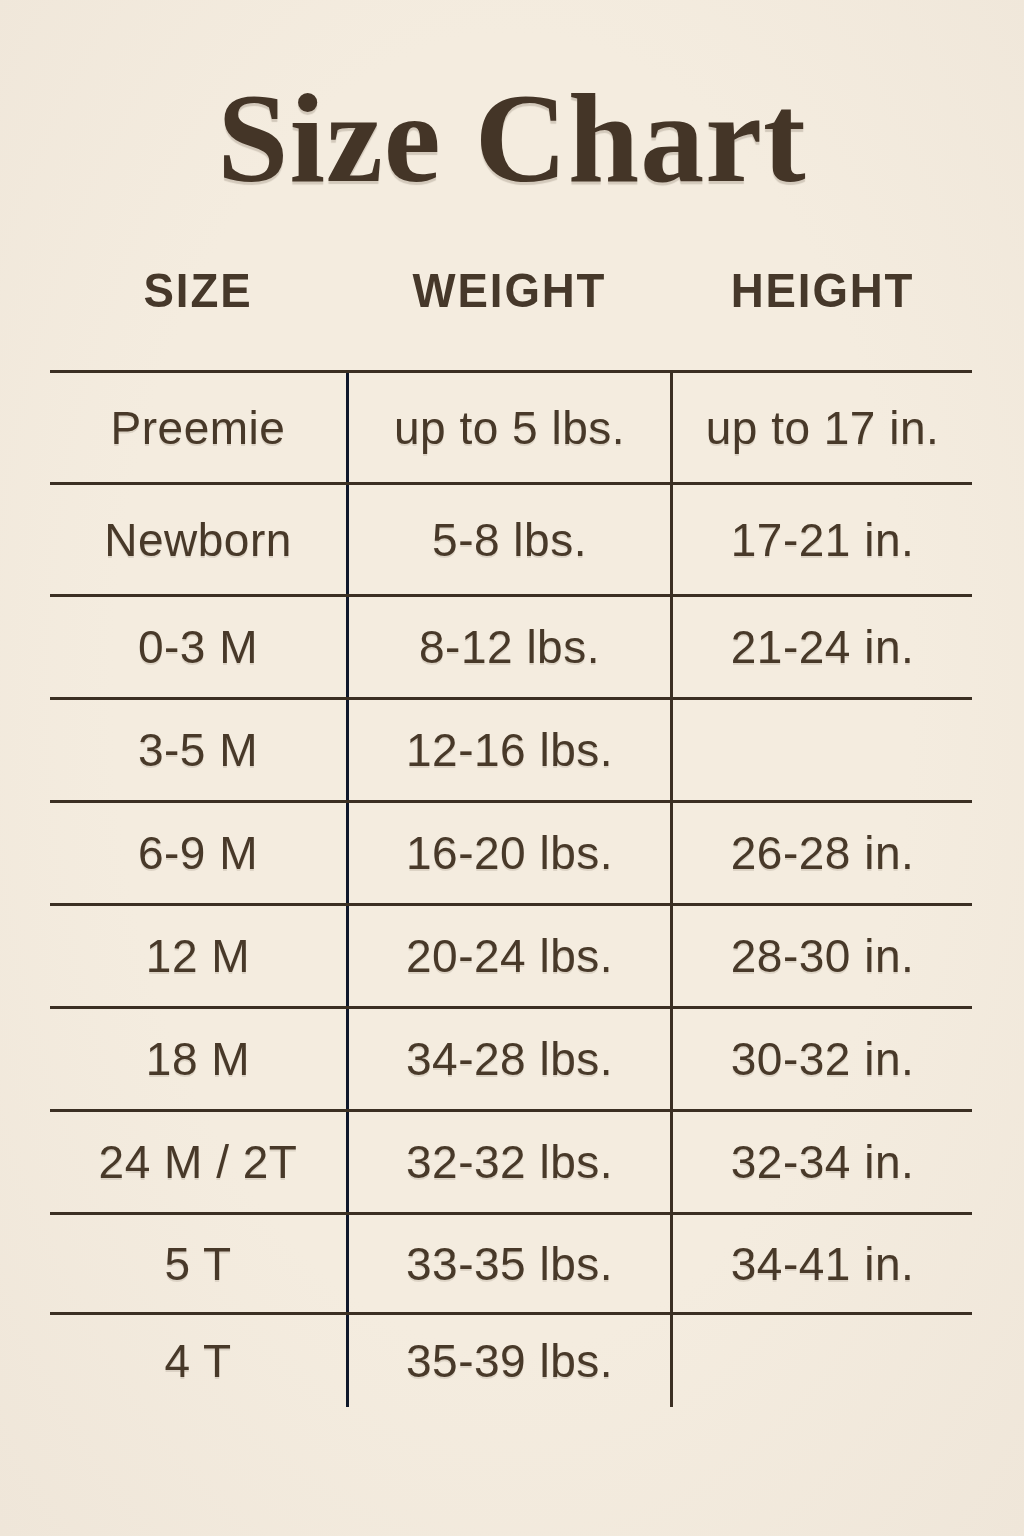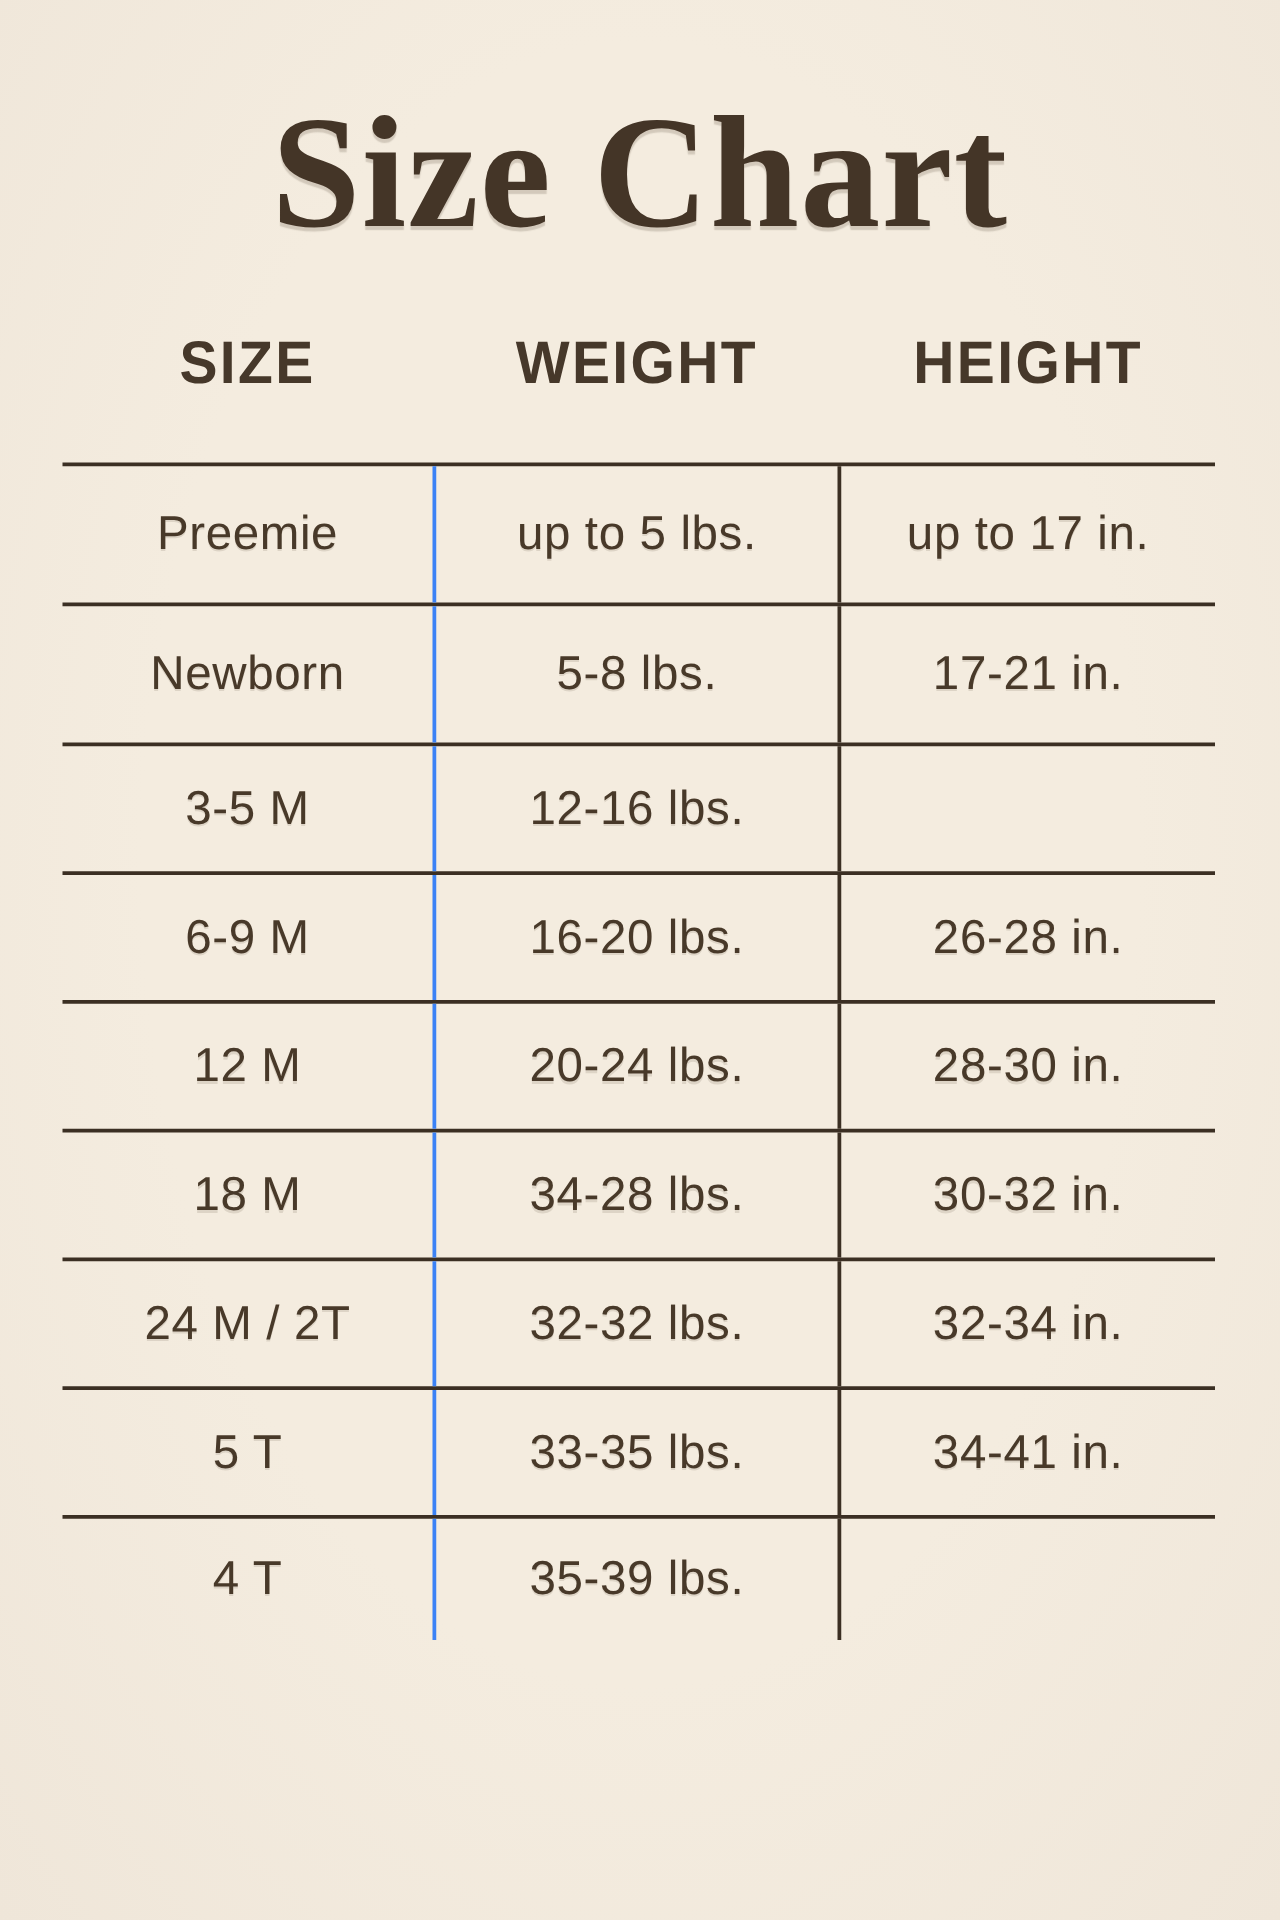--- a/index.html
+++ b/index.html
@@ -60,27 +60,27 @@
   }
   .trow { height: 100px; }
   .trow:nth-child(1), .trow:nth-child(2) { height: 109px; }
   .trow:nth-child(9)  { height: 97px; }
   .trow:nth-child(10) { height: 92px; }
   .trow:nth-child(11) { height: 85px; }
   .tcell {
     display: flex;
     align-items: center;
     justify-content: center;
-    font-size: 38px;
+    font-size: 46px;
     letter-spacing: 0.5px;
     color: #483929;
     text-shadow: 0 2px 0 rgba(61, 44, 26, 0.12);
   }
   .tcell.mid {
-    border-left: 3px solid #3b82f6;
+    border-left: 3px solid #0f172a;
     border-right: 3px solid #3b2f23;
   }
 </style>
 </head>
 <body>
 
 <div class="page">
 
   <h1 class="title">Size Chart</h1>
 
@@ -97,20 +97,25 @@
       <div class="tcell mid">up to 5 lbs.</div>
       <div class="tcell">up to 17 in.</div>
     </div>
 
     <div class="trow">
       <div class="tcell">Newborn</div>
       <div class="tcell mid">5-8 lbs.</div>
       <div class="tcell">17-21 in.</div>
     </div>
 
+    <div class="trow">
+      <div class="tcell">0-3 M</div>
+      <div class="tcell mid">8-12 lbs.</div>
+      <div class="tcell">21-24 in.</div>
+    </div>
 
     <div class="trow">
       <div class="tcell">3-5 M</div>
       <div class="tcell mid">12-16 lbs.</div>
     </div>
 
     <div class="trow">
       <div class="tcell">6-9 M</div>
       <div class="tcell mid">16-20 lbs.</div>
       <div class="tcell">26-28 in.</div>

